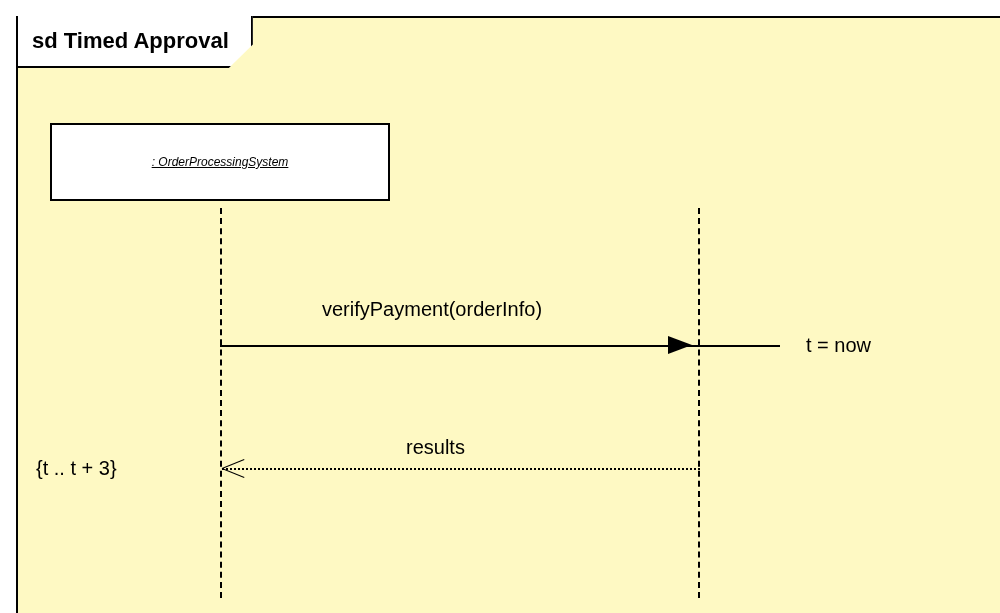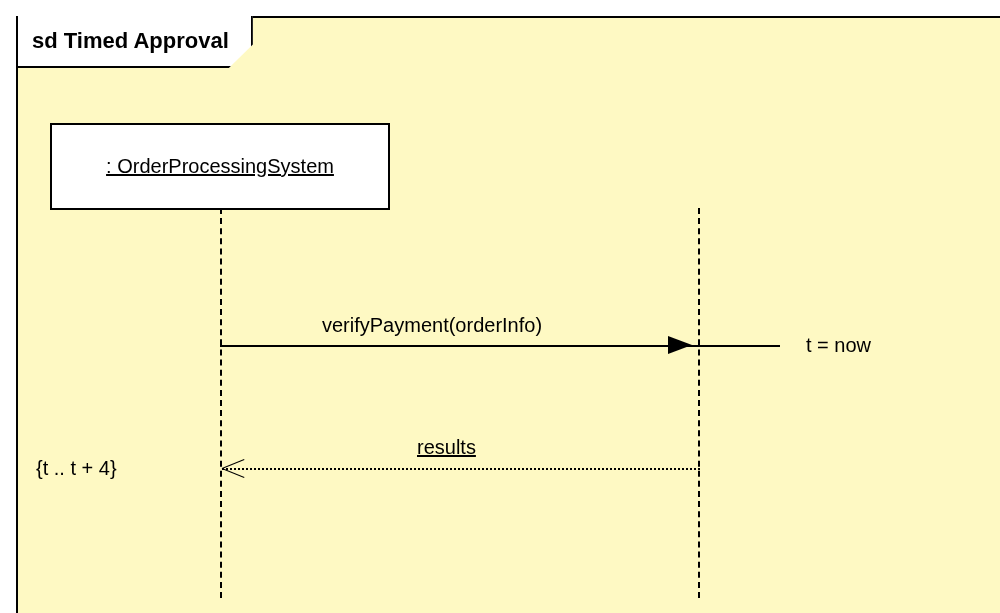--- a/index.html
+++ b/index.html
@@ -24,21 +24,22 @@
       background: #fff;
       clip-path: polygon(0 0, 100% 0, 100% 55%, calc(100% - 24px) 100%, 0 100%);
     }
     .lifeline-head {
       position: absolute;
       top: 105px;
       border: 2px solid #000;
       padding: 30px 12px;
       text-align: center;
       background: #fff;
-      font-size: 20px;
+      font-size: 12px;
+      font-style: italic;
     }
     .lifeline-head .label { text-decoration: underline; }
     .lh1 { left: 32px;  width: 340px; }
     .lh2 { left: 450px; width: 458px; }
     .lifeline-line {
       position: absolute;
       top: 190px;
       width: 0;
       height: 390px;
       border-left: 2px dashed #000;
@@ -98,21 +99,21 @@
 
   <div class="lifeline-head lh1">
     <span class="label">: OrderProcessingSystem</span>
   </div>
 
   <div class="lifeline-line ll1"></div>
   <div class="lifeline-line ll2"></div>
 
   <div class="msg-line solid" style="left:202px; top:327px; width:560px;"></div>
   <div class="arrowhead-solid arrow-right-solid" style="left:650px; top:318px;"></div>
-  <div class="msg-label" style="left:304px; top:296px;">verifyPayment(orderInfo)</div>
+  <div class="msg-label" style="left:304px; top:280px;">verifyPayment(orderInfo)</div>
   <div class="constraint" style="left:788px; top:316px;">t = now</div>
 
   <div class="msg-line dashed" style="left:204px; top:450px; width:478px;"></div>
   <div class="arrow-left-open" style="left:204px; top:440px;"></div>
-  <div class="msg-label" style="left:399px; top:418px;text-decoration:underline;">results</div>
-  <div class="constraint" style="left:18px; top:439px;">{t .. t + 4}</div>
+  <div class="msg-label" style="left:388px; top:418px;">results</div>
+  <div class="constraint" style="left:18px; top:439px;">{t .. t + 3}</div>
 
 </div>
 
 </body></html>

